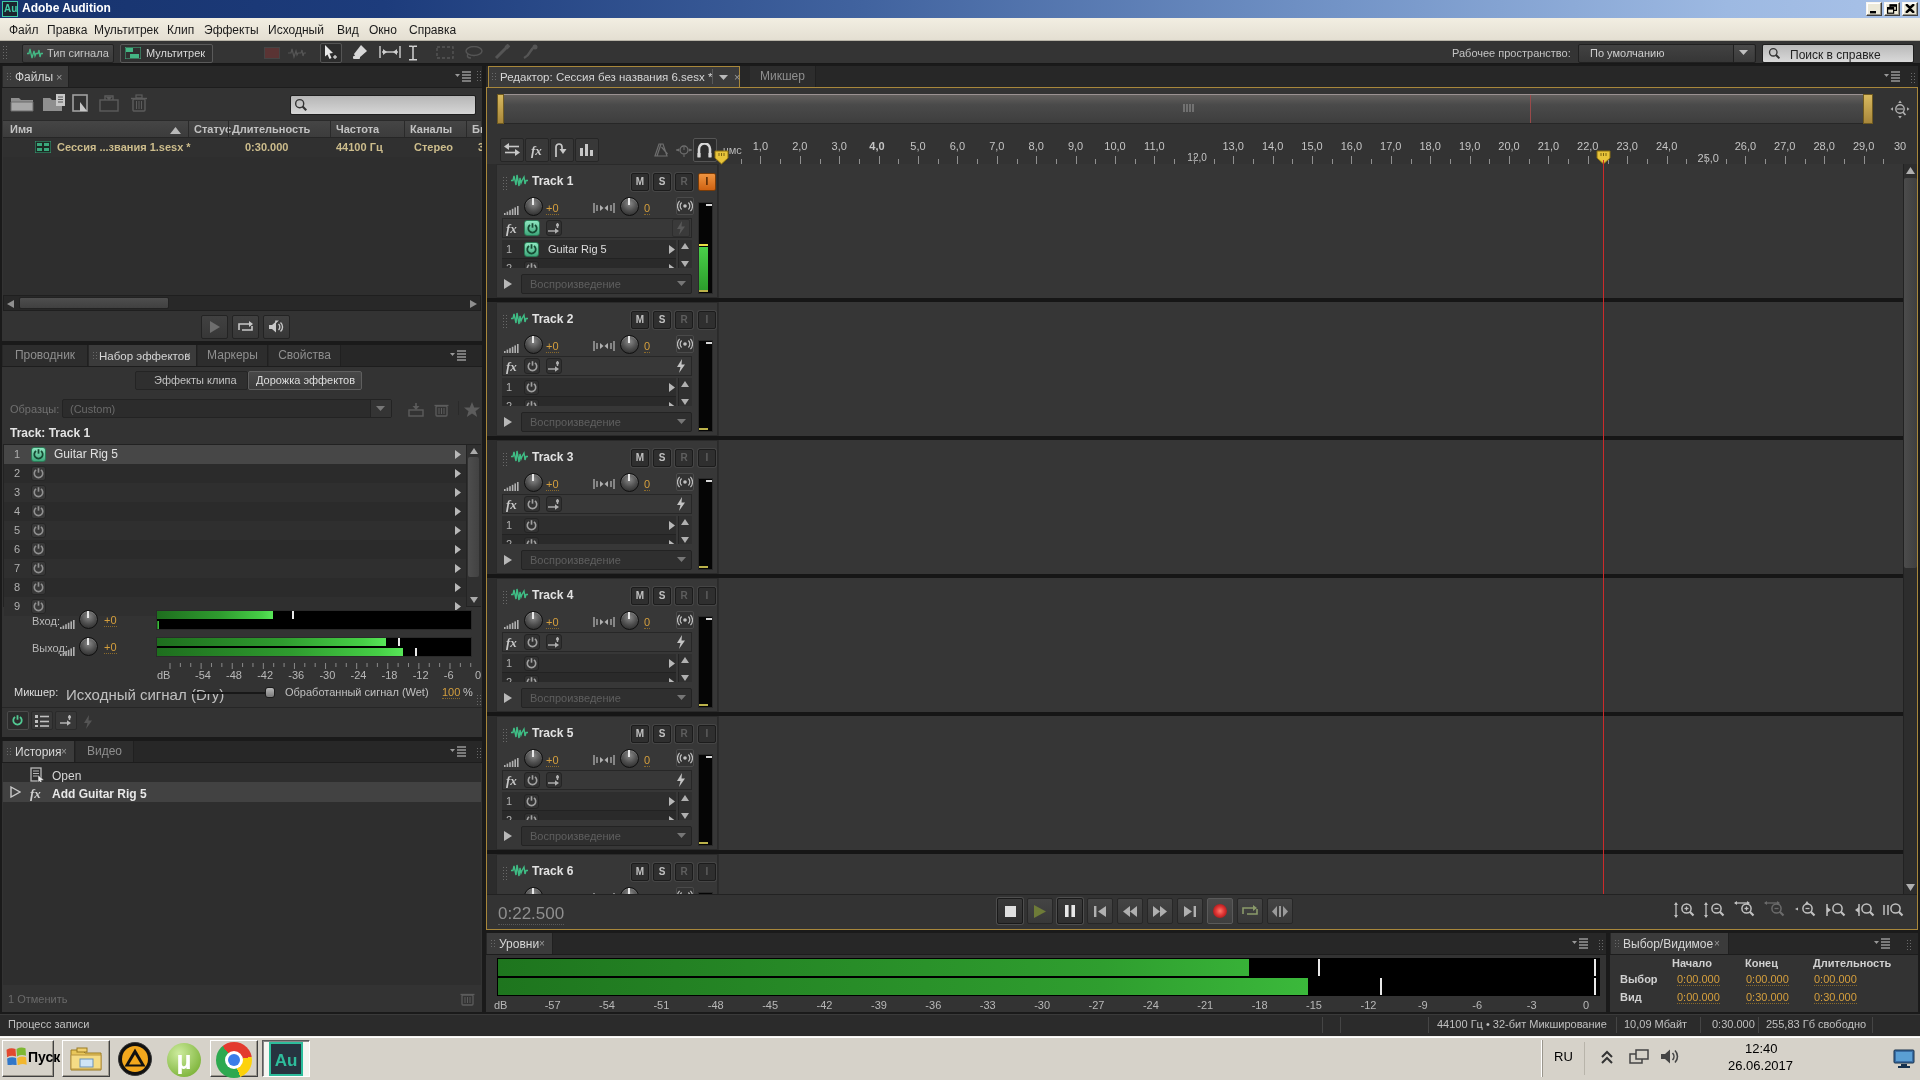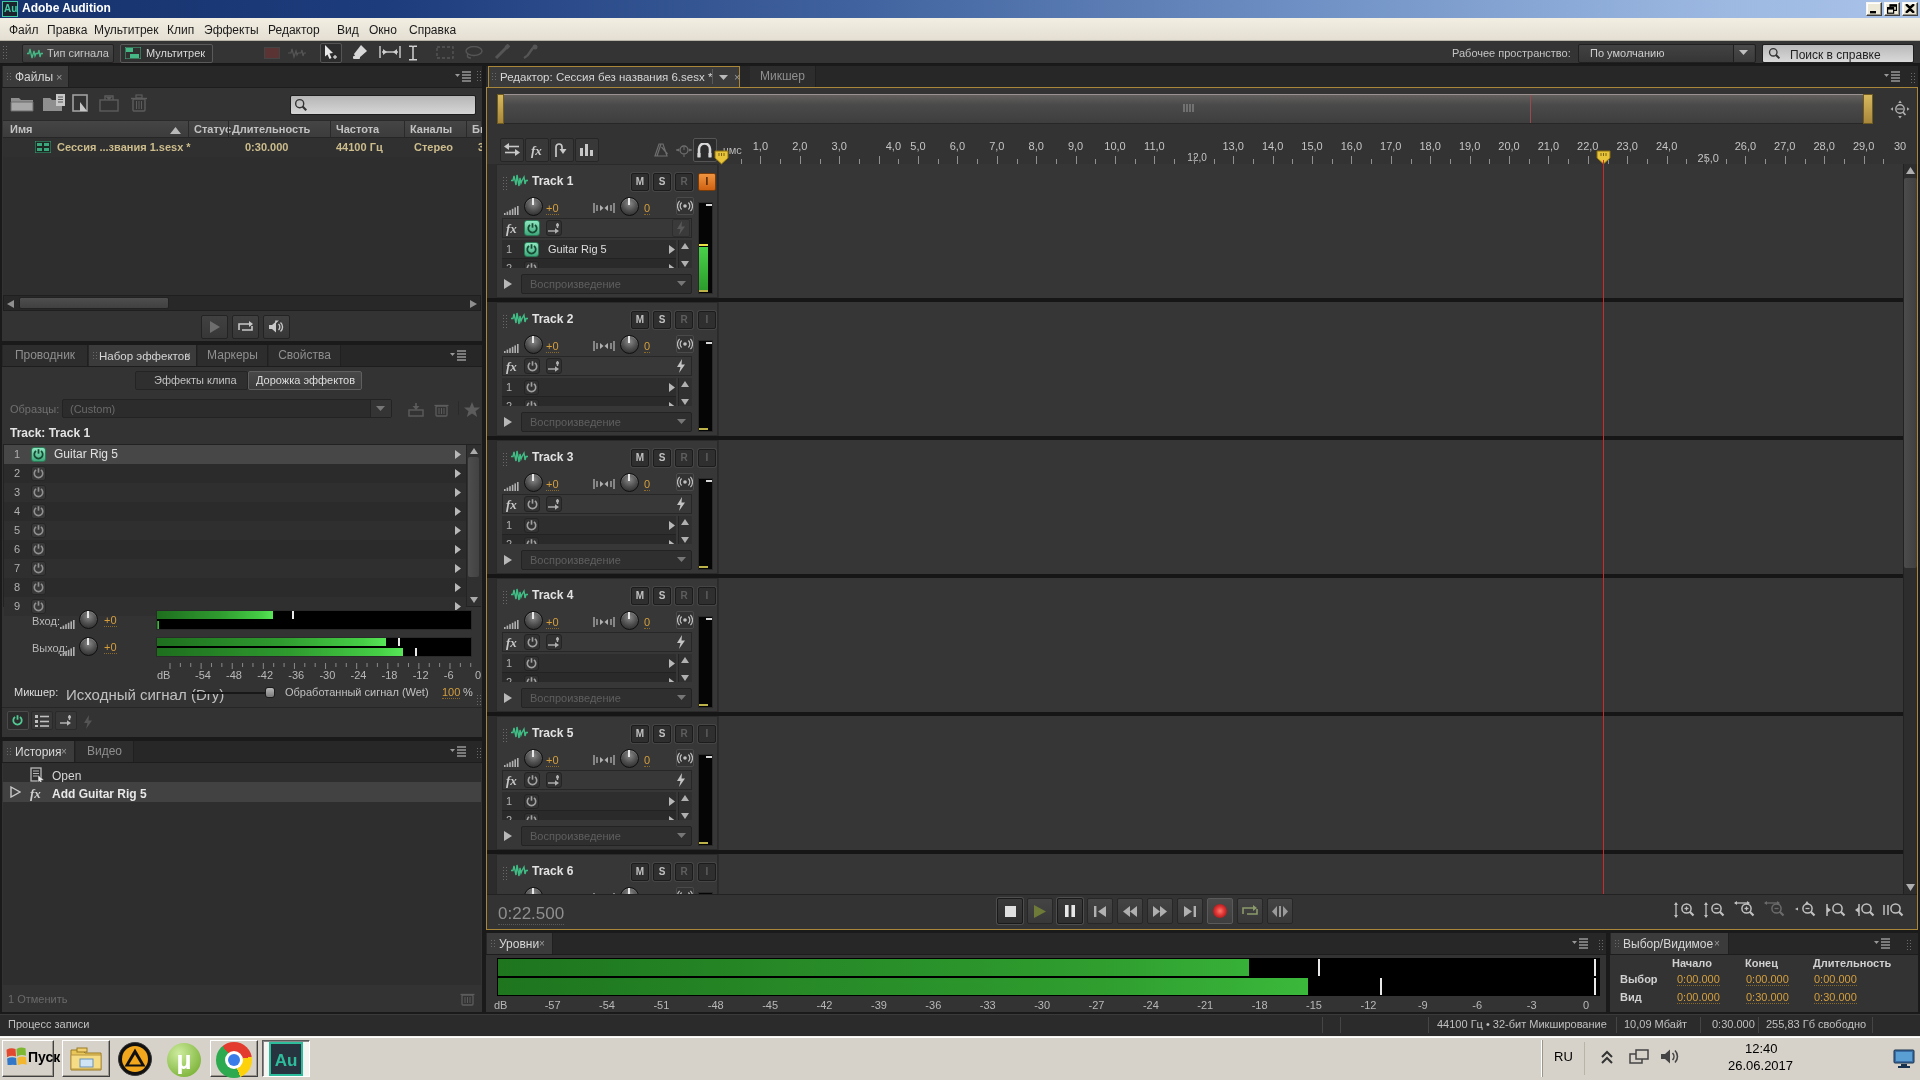--- a/index.html
+++ b/index.html
@@ -41,21 +41,21 @@
         <path d="M1 0 L5 3.6 L9 0 M1 9 L5 5.4 L9 9" stroke="#000" stroke-width="2" fill="none"></path>
         <path d="M1 0.8 L9 8.2 M9 0.8 L1 8.2" stroke="#000" stroke-width="1.6"></path>
       </svg>
     </div>
     <div class="a" style="left:0px;top:18px;width:1920px;height:23px;background:linear-gradient(#f2eee2,#e4dfd2);border-bottom:1px solid #b8b4a8;"></div>
     <div class="a" style="left:9px;top:23px;color:#1a1a1a;font-size:12px;">Файл</div>
     <div class="a" style="left:47px;top:23px;color:#1a1a1a;font-size:12px;">Правка</div>
     <div class="a" style="left:94px;top:23px;color:#1a1a1a;font-size:12px;">Мультитрек</div>
     <div class="a" style="left:167px;top:23px;color:#1a1a1a;font-size:12px;">Клип</div>
     <div class="a" style="left:204px;top:23px;color:#1a1a1a;font-size:12px;">Эффекты</div>
-    <div class="a" style="left:268px;top:23px;color:#1a1a1a;font-size:12px;">Редактор</div>
+    <div class="a" style="left:268px;top:23px;color:#1a1a1a;font-size:12px;">Исходный</div>
     <div class="a" style="left:337px;top:23px;color:#1a1a1a;font-size:12px;">Вид</div>
     <div class="a" style="left:369px;top:23px;color:#1a1a1a;font-size:12px;">Окно</div>
     <div class="a" style="left:409px;top:23px;color:#1a1a1a;font-size:12px;">Справка</div>
     <div class="a" style="left:0px;top:41px;width:1920px;height:23px;background:#343434;border-bottom:1px solid #181818;"></div>
     <div class="a gripv" style="left:2px;top:45px;height:15px;"></div>
     <div class="a" style="left:22px;top:44px;width:92px;height:19px;background:linear-gradient(#464646,#3a3a3a);border:1px solid #222;border-radius:2px;"></div>
     <div class="a" style="left:27px;top:48px;">
       <svg width="16" height="11" viewBox="0 0 16 11" style="">
         <polyline points="0,5.5 2,5.5 3,1 5,10 7,3 8,8 9,5.5 11,5.5 12,2 13,9 14,5.5 16,5.5" fill="none" stroke="#44b784" stroke-width="1.3"></polyline>
       </svg>
@@ -786,21 +786,21 @@
             <rect x="0.5" y="10" width="3" height="4.5" fill="#d8d8d8"></rect>
             <rect x="11.5" y="10" width="3" height="4.5" fill="#d8d8d8"></rect>
           </svg>
         </div>
         <div class="a" style="left:237px;top:78px;color:#b9b9b9;font-size:11px;">чмс</div>
         <div class="a" style="left:235px;top:74px;width:1185px;height:26px;overflow:hidden;">
           <div class="rel" style="width:1185px;height:26px;">
             <div class="a" style="left:26.4px;top:0;width:26px;text-align:center;color:#c4c4c4;font-size:11px;">1,0</div>
             <div class="a" style="left:65.8px;top:0;width:26px;text-align:center;color:#c4c4c4;font-size:11px;">2,0</div>
             <div class="a" style="left:105.19999999999999px;top:0;width:26px;text-align:center;color:#c4c4c4;font-size:11px;">3,0</div>
-            <div class="a" style="left:154px;top:0;width:26px;text-align:right;color:#c4c4c4;font-size:11px;">4,0</div>
+            <div class="a" style="left:143px;top:0;width:26px;text-align:center;color:#c4c4c4;font-size:11px;font-weight:bold;">4,0</div>
             <div class="a" style="left:184.0px;top:0;width:26px;text-align:center;color:#c4c4c4;font-size:11px;">5,0</div>
             <div class="a" style="left:223.39999999999998px;top:0;width:26px;text-align:center;color:#c4c4c4;font-size:11px;">6,0</div>
             <div class="a" style="left:262.8px;top:0;width:26px;text-align:center;color:#c4c4c4;font-size:11px;">7,0</div>
             <div class="a" style="left:302.2px;top:0;width:26px;text-align:center;color:#c4c4c4;font-size:11px;">8,0</div>
             <div class="a" style="left:341.59999999999997px;top:0;width:26px;text-align:center;color:#c4c4c4;font-size:11px;">9,0</div>
             <div class="a" style="left:381.0px;top:0;width:26px;text-align:center;color:#c4c4c4;font-size:11px;">10,0</div>
             <div class="a" style="left:420.4px;top:0;width:26px;text-align:center;color:#c4c4c4;font-size:11px;">11,0</div>
             <div class="a" style="left:459.79999999999995px;top:12px;width:26px;text-align:right;color:#c4c4c4;font-size:10px;">12,0</div>
             <div class="a" style="left:499.19999999999993px;top:0;width:26px;text-align:center;color:#c4c4c4;font-size:11px;">13,0</div>
             <div class="a" style="left:538.6px;top:0;width:26px;text-align:center;color:#c4c4c4;font-size:11px;">14,0</div>

